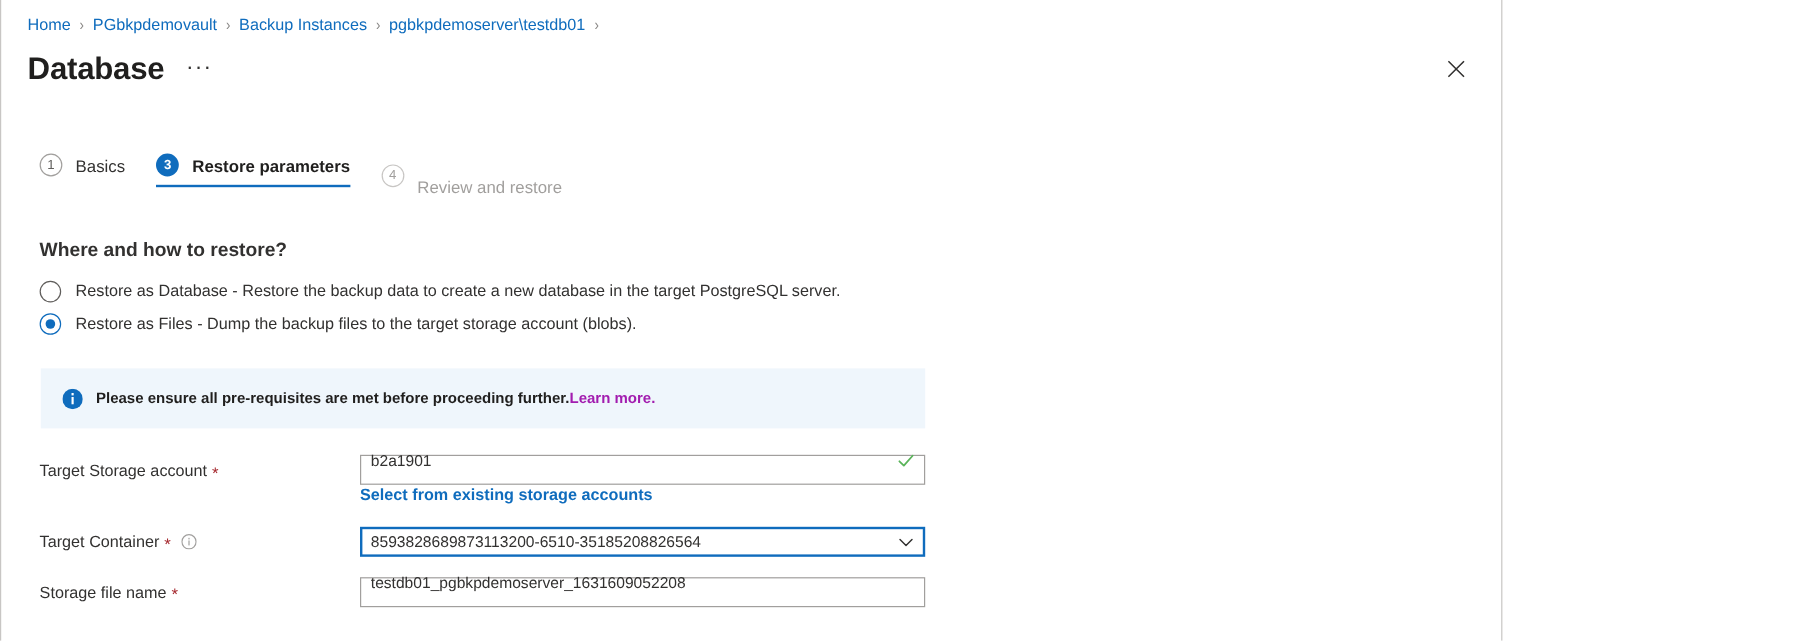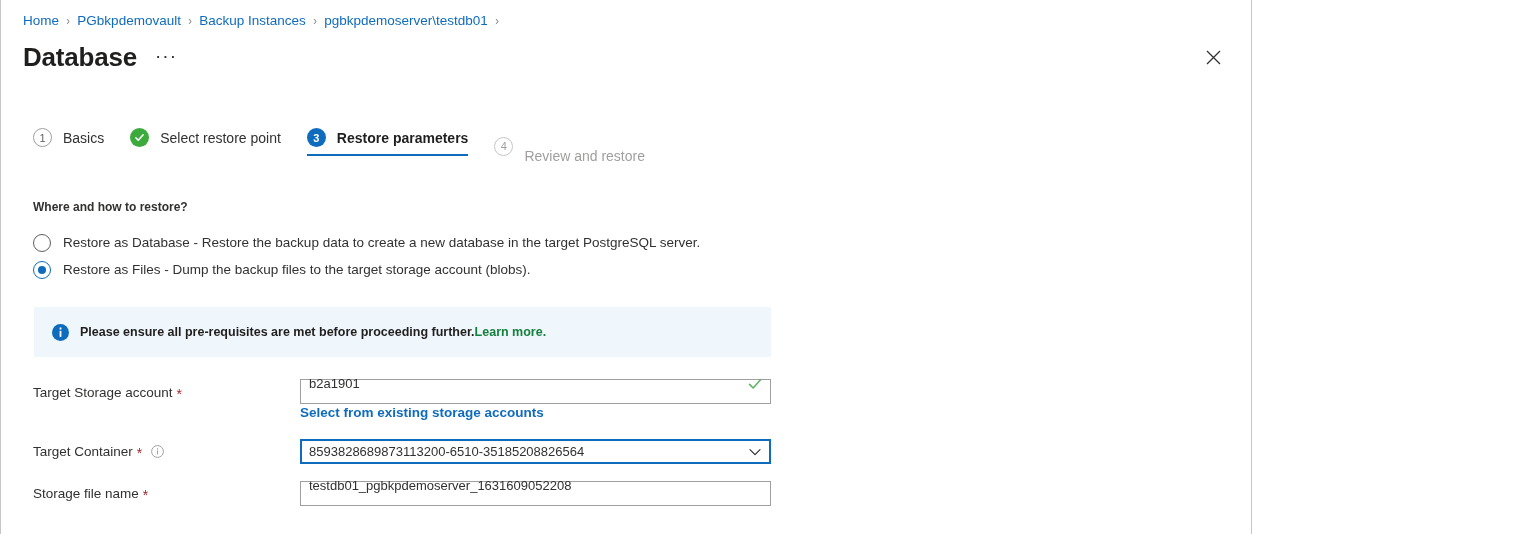--- a/index.html
+++ b/index.html
@@ -146,21 +146,21 @@
     bottom: 0;
     height: 2.5px;
     background: #0f6cbd;
   }
 
   
   #section-heading {
     position: absolute;
     left: 32px;
     top: 200px;
-    font-size: 12px;
+    font-size: 16px;
     font-weight: 600;
     color: #323130;
   }
 
   #radios {
     position: absolute;
     left: 32px;
     top: 229px;
   }
   .radio-row {
@@ -221,21 +221,21 @@
     flex: 0 0 auto;
     margin-right: 11px;
   }
   #info-banner .msg {
     font-size: 12.5px;
     font-weight: 700;
     color: #201f1e;
     white-space: nowrap;
   }
   #info-banner .msg a {
-    color: #15803d;
+    color: #a21caf;
     text-decoration: none;
     font-weight: 700;
   }
 
   
   .field-label {
     position: absolute;
     left: 32px;
     font-size: 13.5px;
     color: #323130;
@@ -334,28 +334,20 @@
     </svg>
   </div>
 
   <div id="steps">
 
     <div class="step idle">
       <span class="badge idle">1</span>
       <span class="label">Basics</span>
     </div>
 
-    <div class="step done">
-      <span class="badge done">
-        <svg width="11" height="11" viewBox="0 0 12 12" aria-hidden="true">
-          <path d="M2 6.3 L4.6 8.9 L10 3" stroke="#ffffff" stroke-width="1.7" fill="none" stroke-linecap="round" stroke-linejoin="round"></path>
-        </svg>
-      </span>
-      <span class="label">Select restore point</span>
-    </div>
 
     <div class="step current">
       <span class="badge current">3</span>
       <span class="label">Restore parameters</span>
       <span class="underline"></span>
     </div>
 
     <div class="step future">
       <span class="badge future">4</span>
       <span class="label">Review and restore</span>

